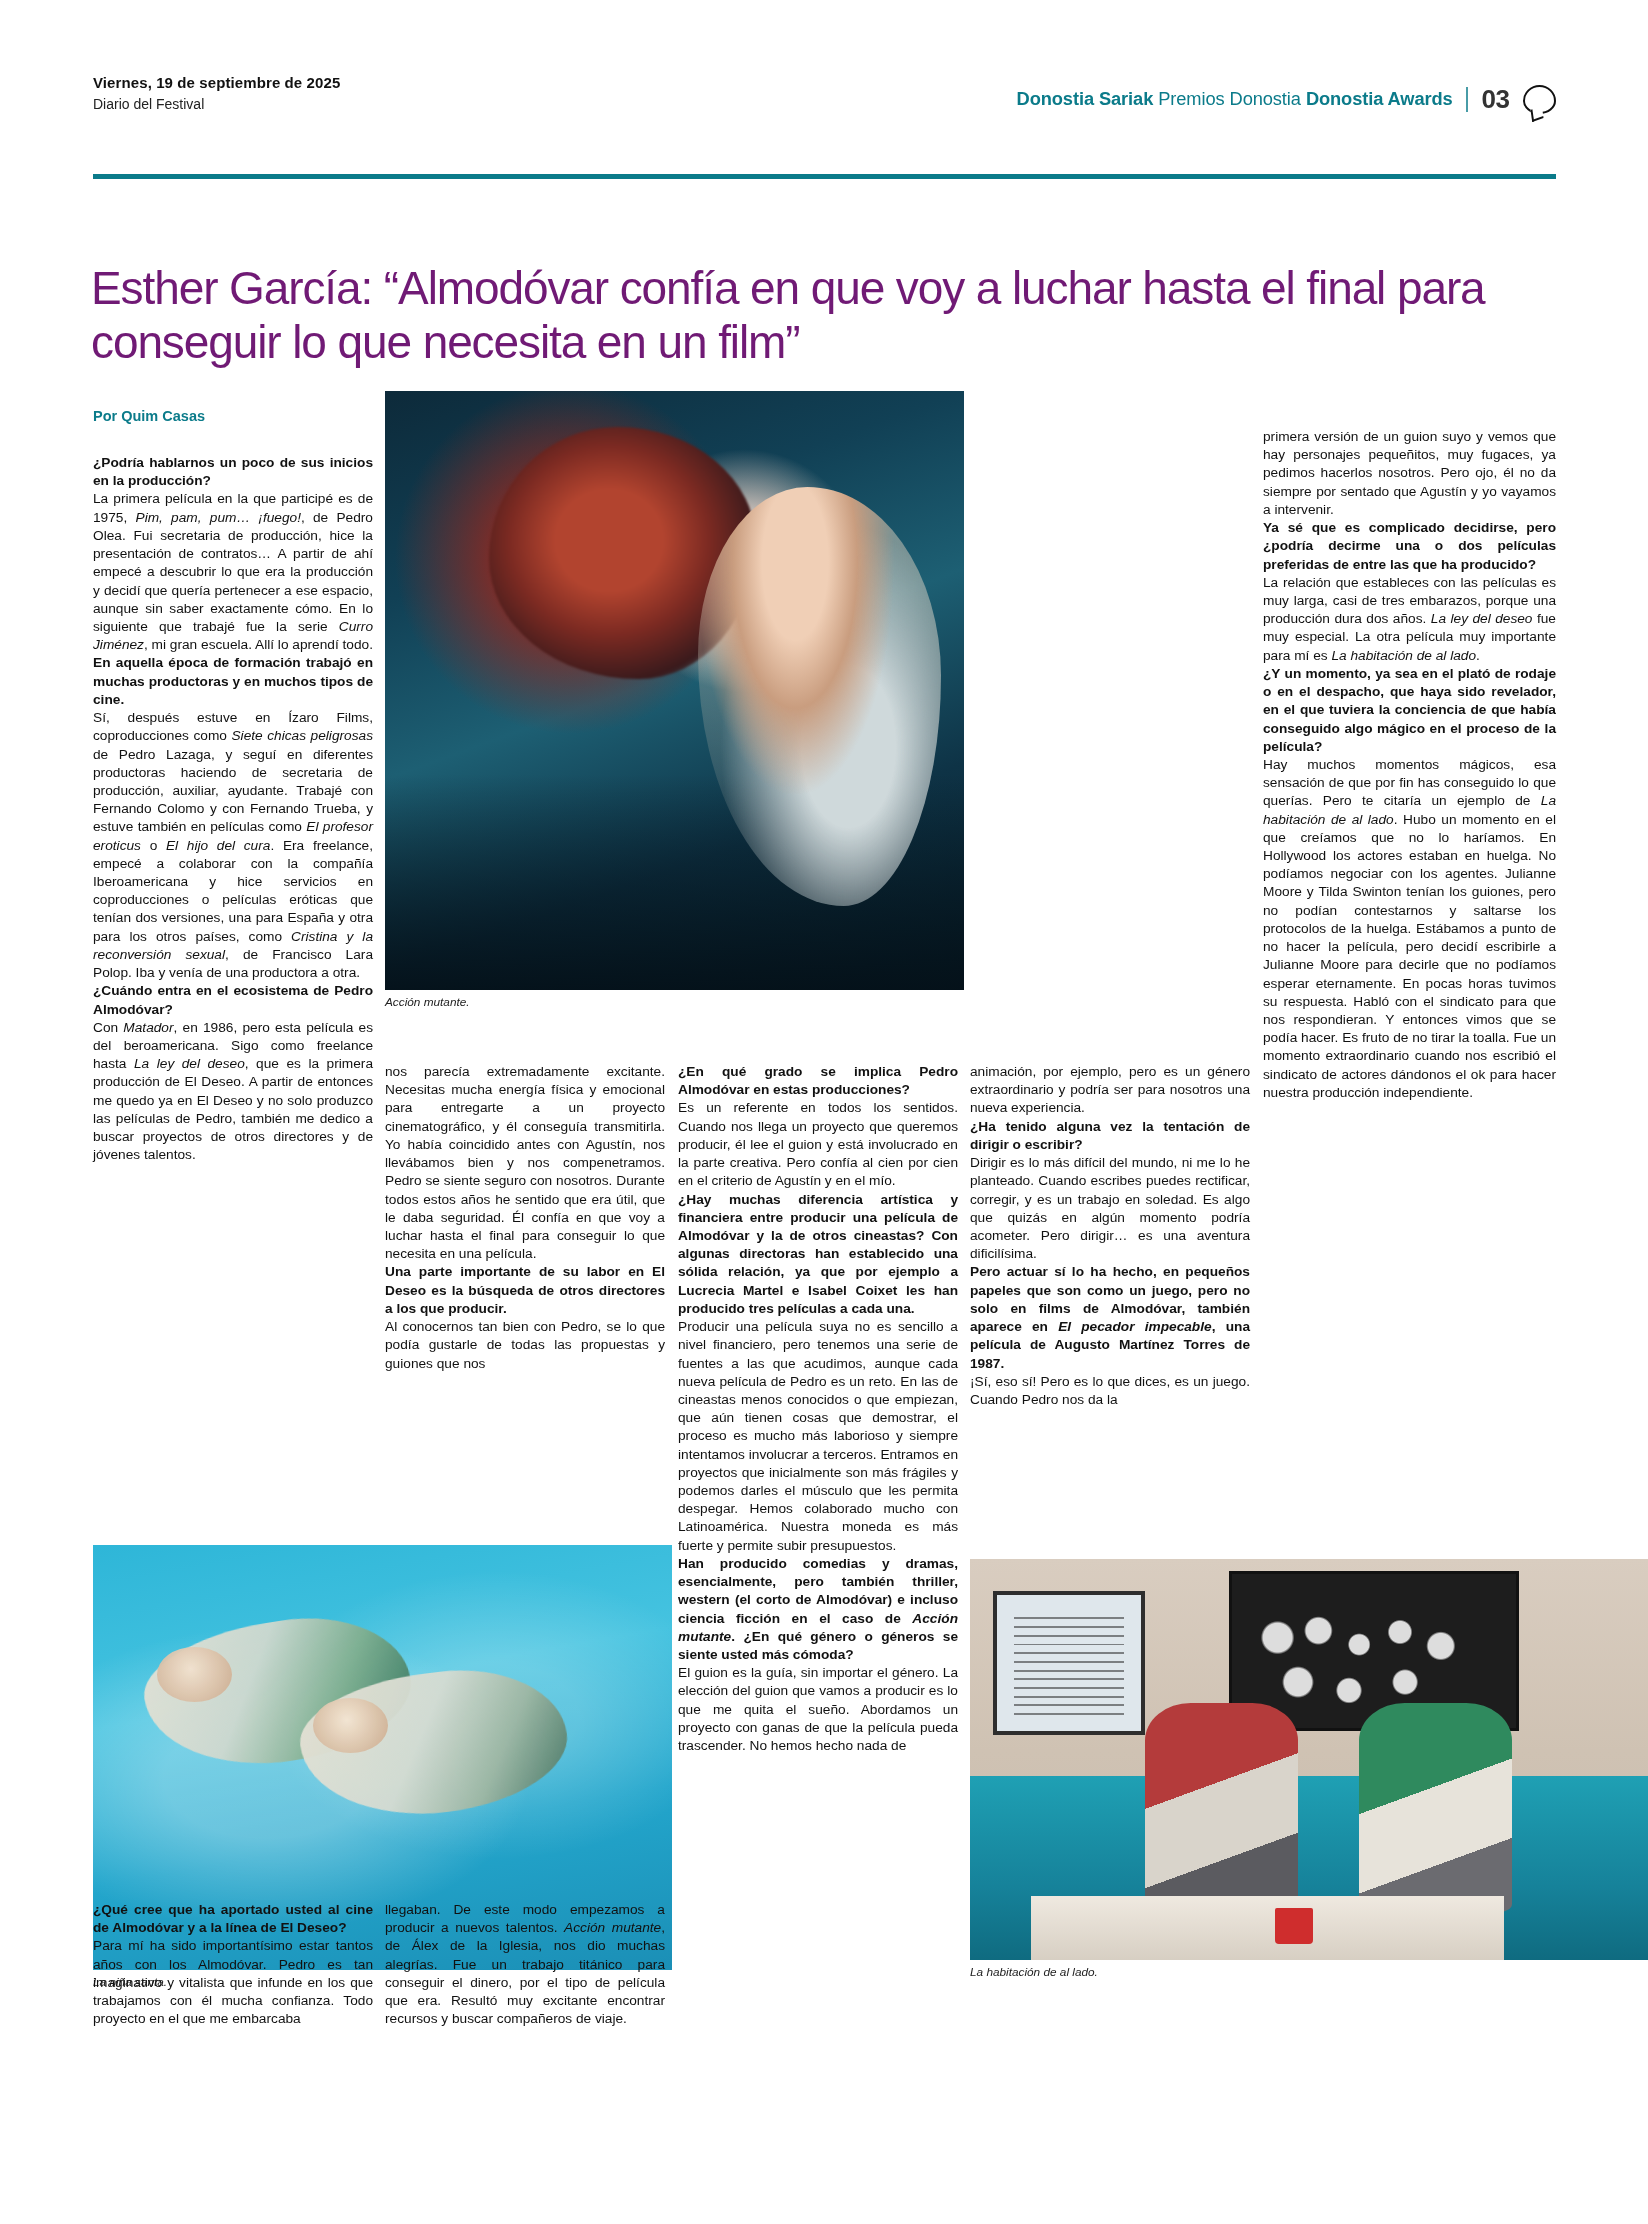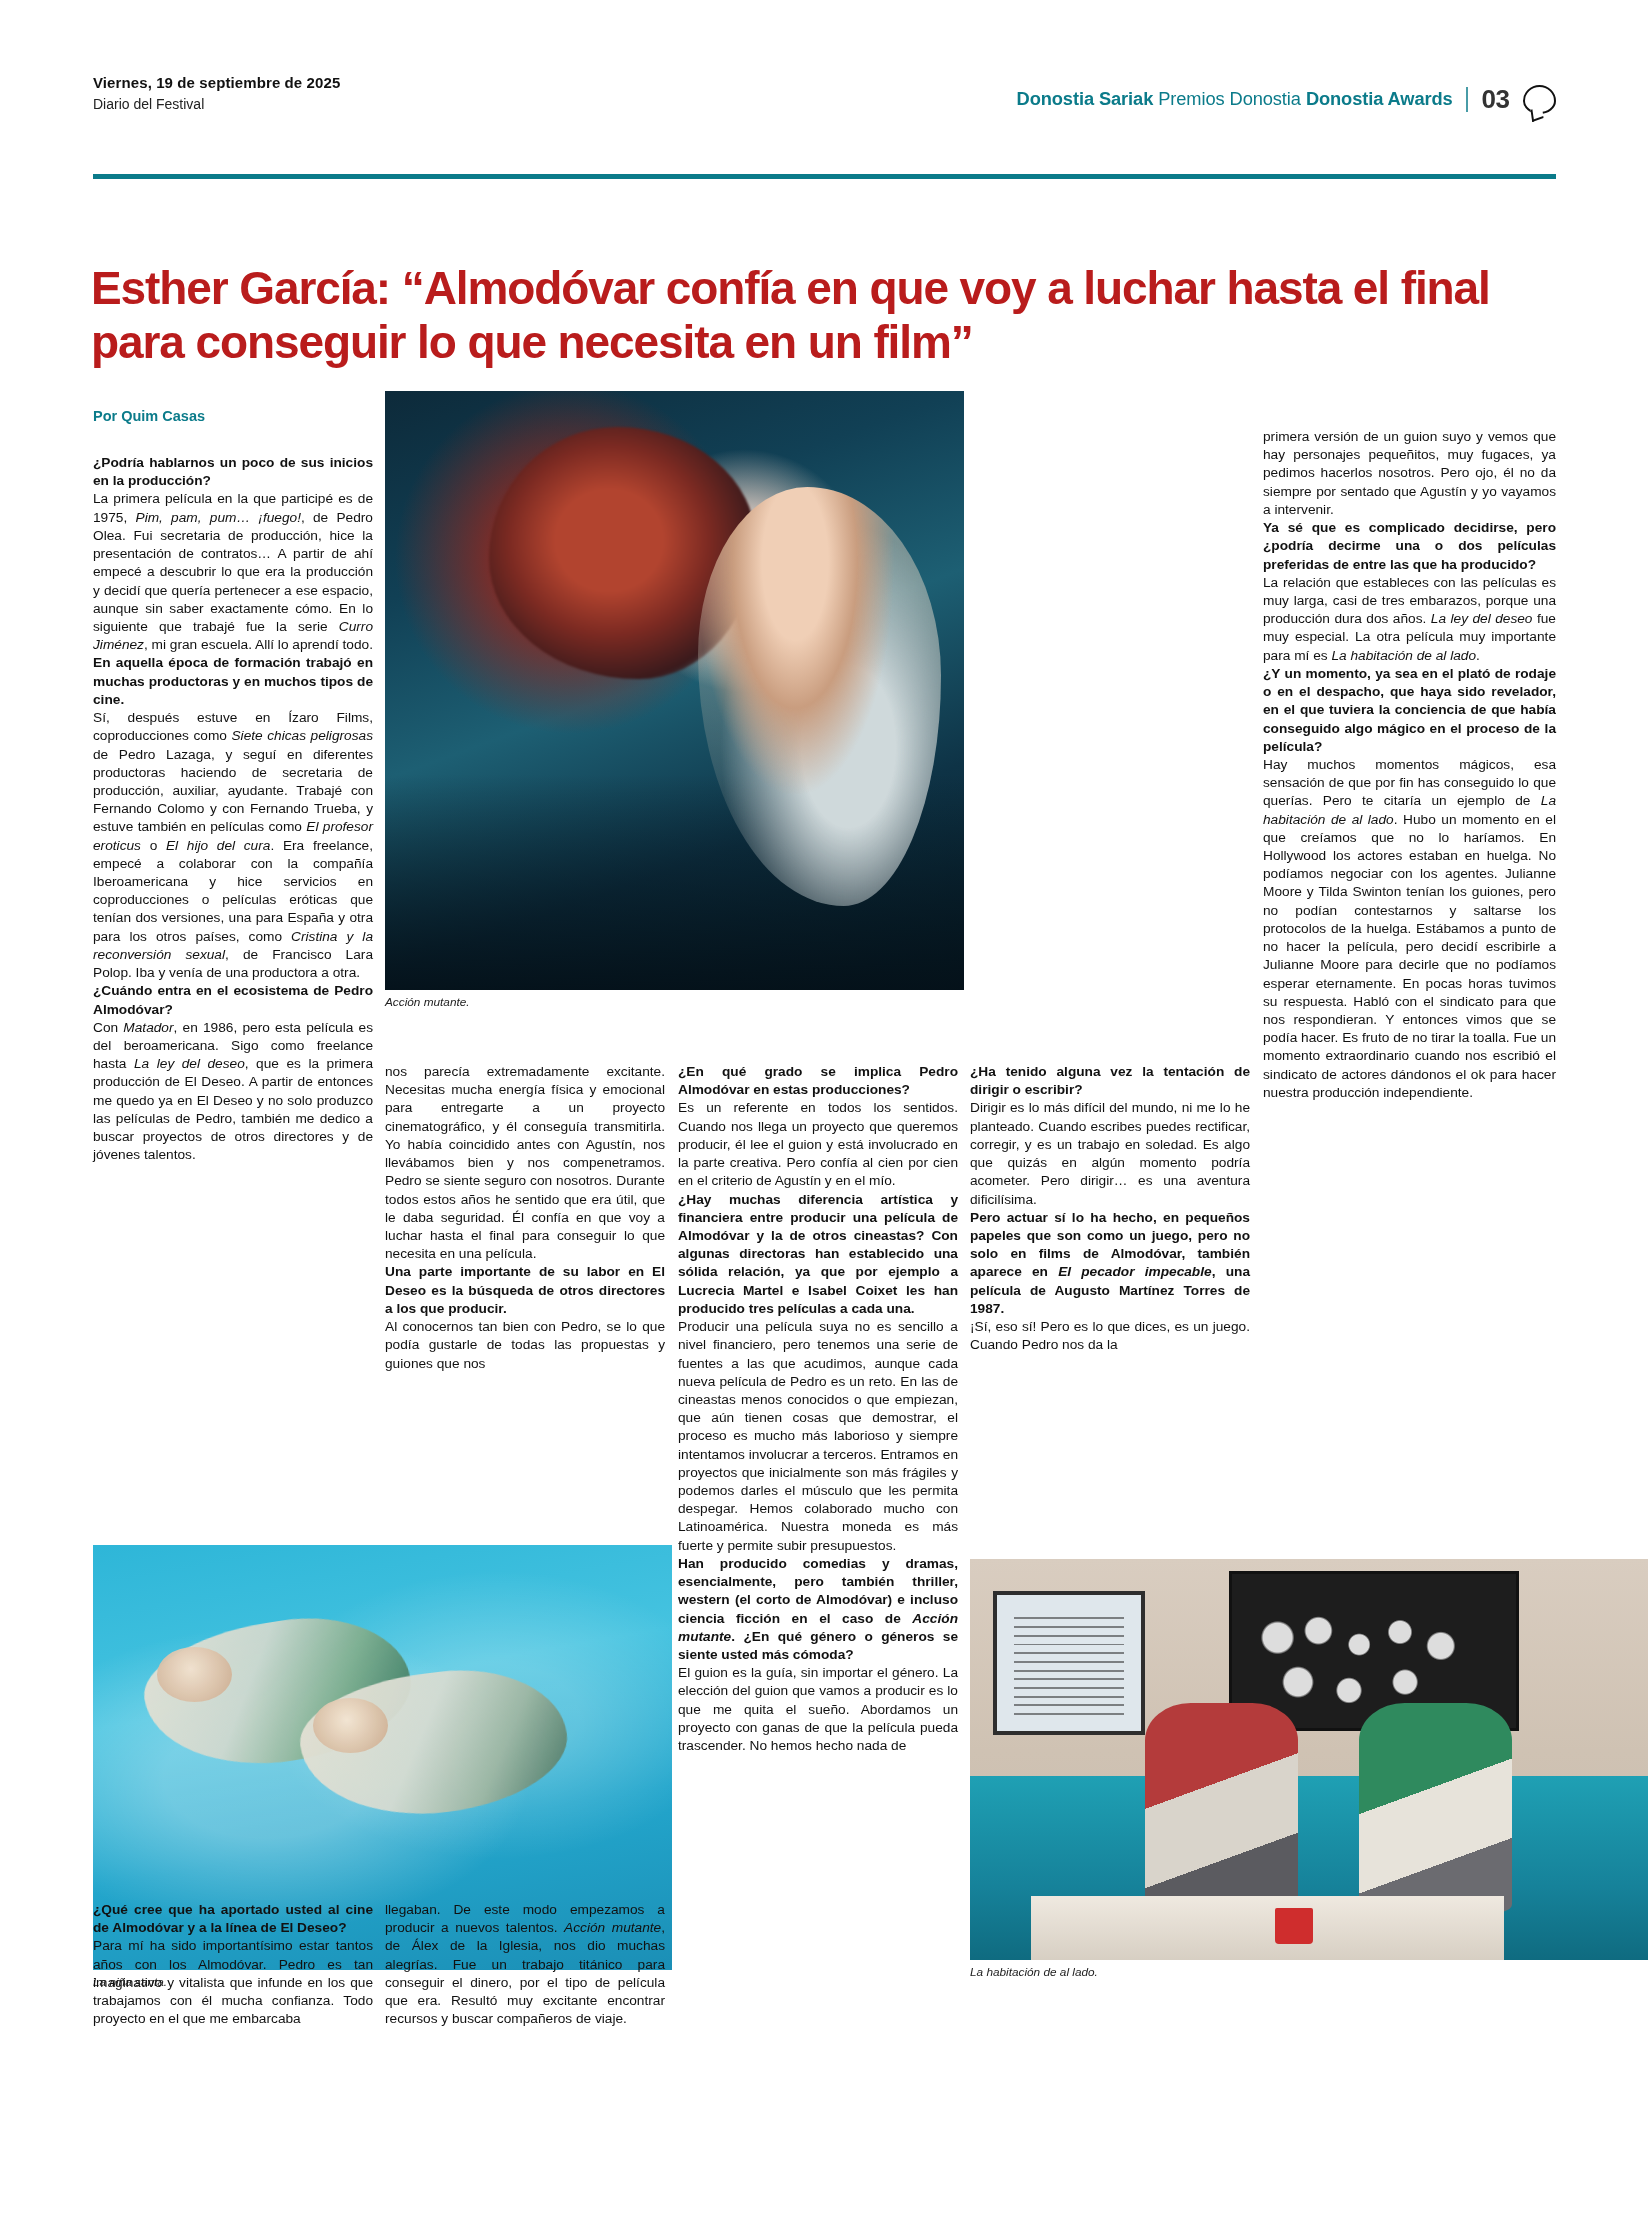--- a/index.html
+++ b/index.html
@@ -80,23 +80,23 @@
     background: #0b7b8a;
   }
 
   
   .headline {
     position: absolute;
     left: 91px; top: 230px;
     width: 1477px;
     font-size: 46px;
     line-height: 1.18;
-    font-weight: bold;
+    font-weight: normal;
     letter-spacing: -1.1px;
-    color: #b91c1c;
+    color: #701a75;
   }
 
   
   .byline {
     position: absolute;
     left: 93px; top: 408px;
     font-size: 14.5px;
     font-weight: bold;
     color: #0b7b8a;
   }
@@ -314,20 +314,21 @@
   <div class="col" style="left:678px; top:1045px; width:280px;">
     <p class="q">¿En qué grado se implica Pedro Almodóvar en estas producciones?</p>
     <p class="a">Es un referente en todos los sentidos. Cuando nos llega un proyecto que queremos producir, él lee el guion y está involucrado en la parte creativa. Pero confía al cien por cien en el criterio de Agustín y en el mío.</p>
     <p class="q">¿Hay muchas diferencia artística y financiera entre producir una película de Almodóvar y la de otros cineastas? Con algunas directoras han establecido una sólida relación, ya que por ejemplo a Lucrecia Martel e Isabel Coixet les han producido tres películas a cada una.</p>
     <p class="a">Producir una película suya no es sencillo a nivel financiero, pero tenemos una serie de fuentes a las que acudimos, aunque cada nueva película de Pedro es un reto. En las de cineastas menos conocidos o que empiezan, que aún tienen cosas que demostrar, el proceso es mucho más laborioso y siempre intentamos involucrar a terceros. Entramos en proyectos que inicialmente son más frágiles y podemos darles el músculo que les permita despegar. Hemos colaborado mucho con Latinoamérica. Nuestra moneda es más fuerte y permite subir presupuestos.</p>
     <p class="q"><span>Han producido comedias y dramas, esencialmente, pero también thriller, western (el corto de Almodóvar) e incluso ciencia ficción en el caso de </span><span class="i">Acción mutante</span><span>. ¿En qué género o géneros se siente usted más cómoda?</span></p>
     <p class="a">El guion es la guía, sin importar el género. La elección del guion que vamos a producir es lo que me quita el sueño. Abordamos un proyecto con ganas de que la película pueda trascender. No hemos hecho nada de</p>
   </div>
 
   <div class="col" style="left:970px; top:1045px; width:280px;">
+    <p class="a">animación, por ejemplo, pero es un género extraordinario y podría ser para nosotros una nueva experiencia.</p>
     <p class="q">¿Ha tenido alguna vez la tentación de dirigir o escribir?</p>
     <p class="a">Dirigir es lo más difícil del mundo, ni me lo he planteado. Cuando escribes puedes rectificar, corregir, y es un trabajo en soledad. Es algo que quizás en algún momento podría acometer. Pero dirigir… es una aventura dificilísima.</p>
     <p class="q"><span>Pero actuar sí lo ha hecho, en pequeños papeles que son como un juego, pero no solo en films de Almodóvar, también aparece en </span><span class="i">El pecador impecable</span><span>, una película de Augusto Martínez Torres de 1987.</span></p>
     <p class="a">¡Sí, eso sí! Pero es lo que dices, es un juego. Cuando Pedro nos da la</p>
   </div>
 
   <div class="col" style="left:1263px; top:410px; width:293px;">
     <p class="a">primera versión de un guion suyo y vemos que hay personajes pequeñitos, muy fugaces, ya pedimos hacerlos nosotros. Pero ojo, él no da siempre por sentado que Agustín y yo vayamos a intervenir.</p>
     <p class="q">Ya sé que es complicado decidirse, pero ¿podría decirme una o dos películas preferidas de entre las que ha producido?</p>
     <p class="a"><span>La relación que estableces con las películas es muy larga, casi de tres embarazos, porque una producción dura dos años. </span><span class="i">La ley del deseo</span><span> fue muy especial. La otra película muy importante para mí es </span><span class="i">La habitación de al lado</span><span>.</span></p>

